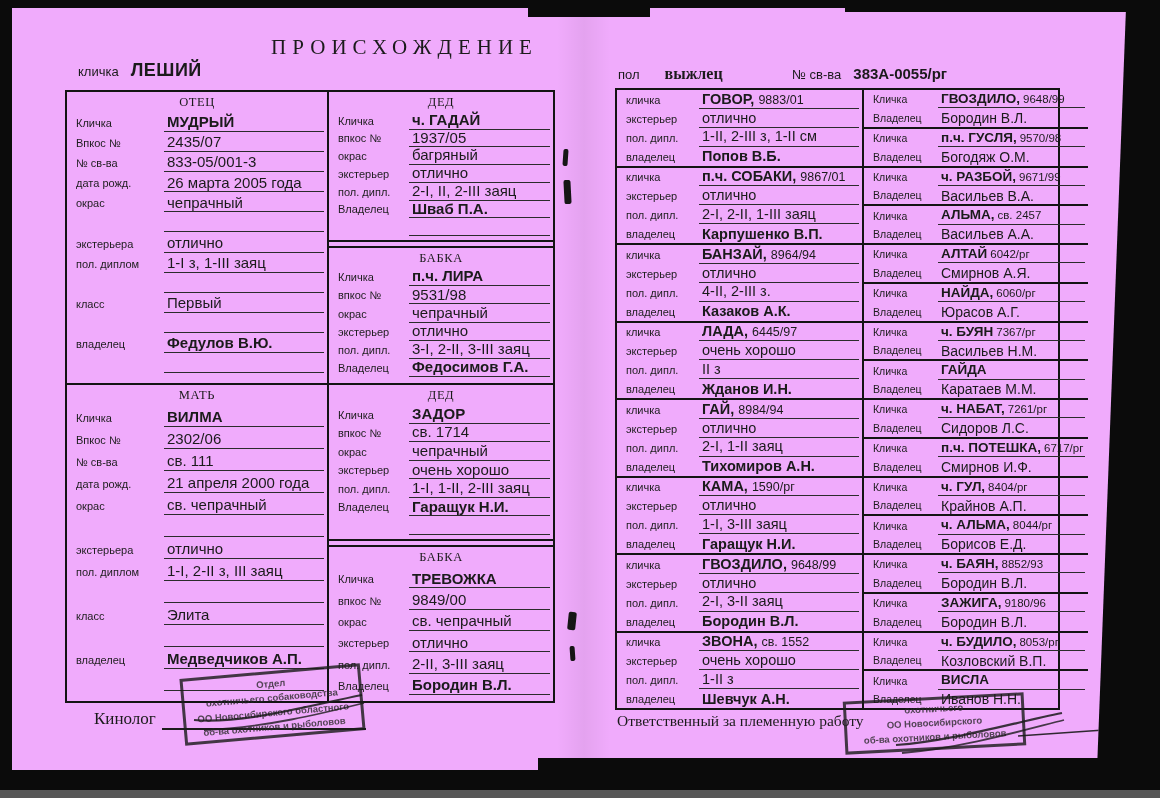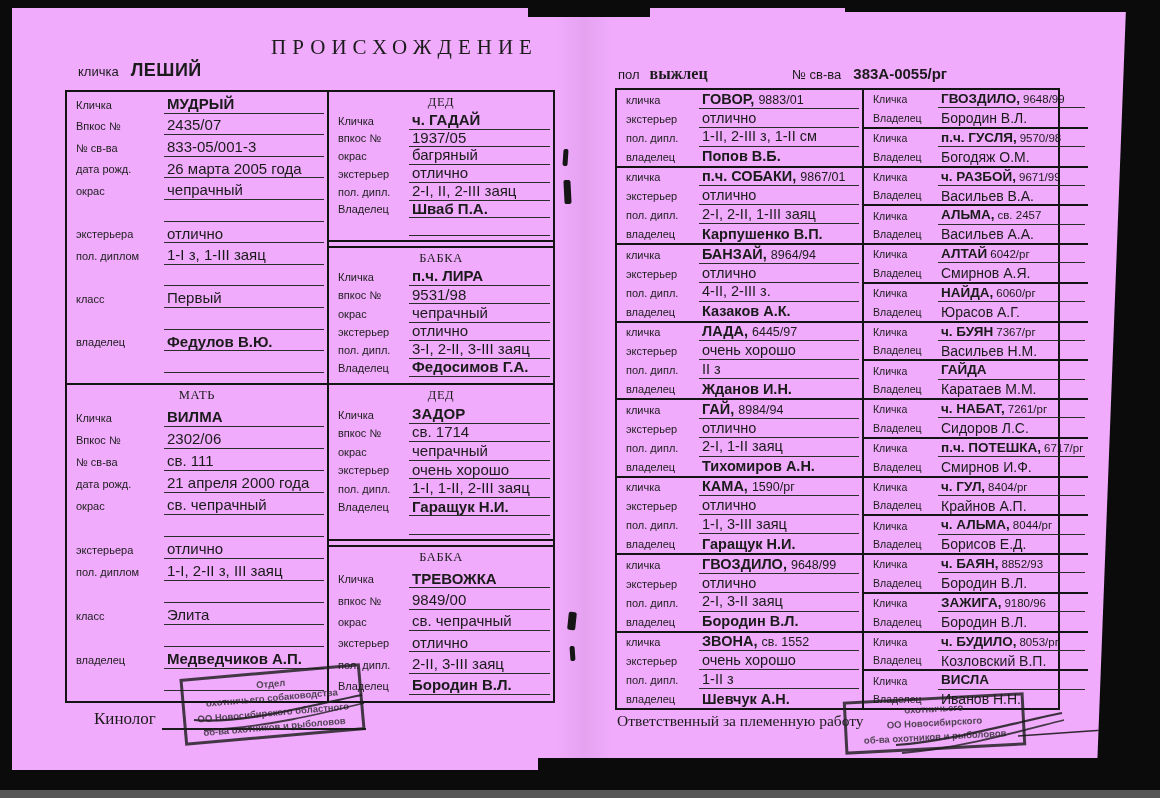--- a/index.html
+++ b/index.html
@@ -23,21 +23,21 @@
             font-family:"Liberation Serif","DejaVu Serif",serif;font-size:21px;letter-spacing:6px;white-space:nowrap}
   .lp-breed{position:absolute;left:235px;top:54px;width:320px;display:flex;justify-content:center;gap:14px;align-items:baseline}
   .lp-breed .l{font-size:14px}
   .lp-breed .v{font-weight:700;font-size:15px}
   .lp-name{position:absolute;left:66px;top:52px;display:flex;gap:12px;align-items:baseline}
   .lp-name .l{font-size:13px}
   .lp-name .v{font-weight:700;font-size:18px;letter-spacing:.5px}
 
   .rp-title{position:absolute;left:626px;top:27px;width:235px;text-align:center;
             font-family:"Liberation Serif","DejaVu Serif",serif;font-size:21px;letter-spacing:7px;white-space:nowrap}
-  .rp-sex{position:absolute;left:606px;top:57px;display:flex;gap:10px;align-items:baseline}
+  .rp-sex{position:absolute;left:606px;top:57px;display:flex;gap:25px;align-items:baseline}
   .rp-sex .l{font-size:13px}
   .rp-sex .v{font-family:"Liberation Serif","DejaVu Serif",serif;font-weight:700;font-size:16px}
   .rp-cert{position:absolute;left:780px;top:57px;display:flex;gap:12px;align-items:baseline}
   .rp-cert .l{font-size:13px}
   .rp-cert .v{font-weight:700;font-size:15px}
 
   
   .lp-table{position:absolute;left:53px;top:82px;width:490px;height:613px;border:2px solid #141414;
             display:grid;grid-template-columns:262px 1fr;grid-template-rows:293px 1fr;background:transparent}
   .pcell{border-right:2px solid #141414;display:flex;flex-direction:column;padding-bottom:10px}
@@ -92,20 +92,21 @@
 <div class="paper">
 
   <div class="lp-title">ПРОИСХОЖДЕНИЕ</div>
   <div class="lp-name">
     <span class="l">кличка</span>
     <span class="v">ЛЕШИЙ</span>
   </div>
 
   <div class="lp-table">
     <div class="pcell cell-top">
+      <div class="bhead">ОТЕЦ</div>
       <div class="rows">
           <div class="row">
             <span class="lbl">Кличка</span>
             <span class="val b"><span>МУДРЫЙ</span></span>
           </div>
           <div class="row">
             <span class="lbl">Впкос №</span>
             <span class="val"><span>2435/07</span></span>
           </div>
           <div class="row">

